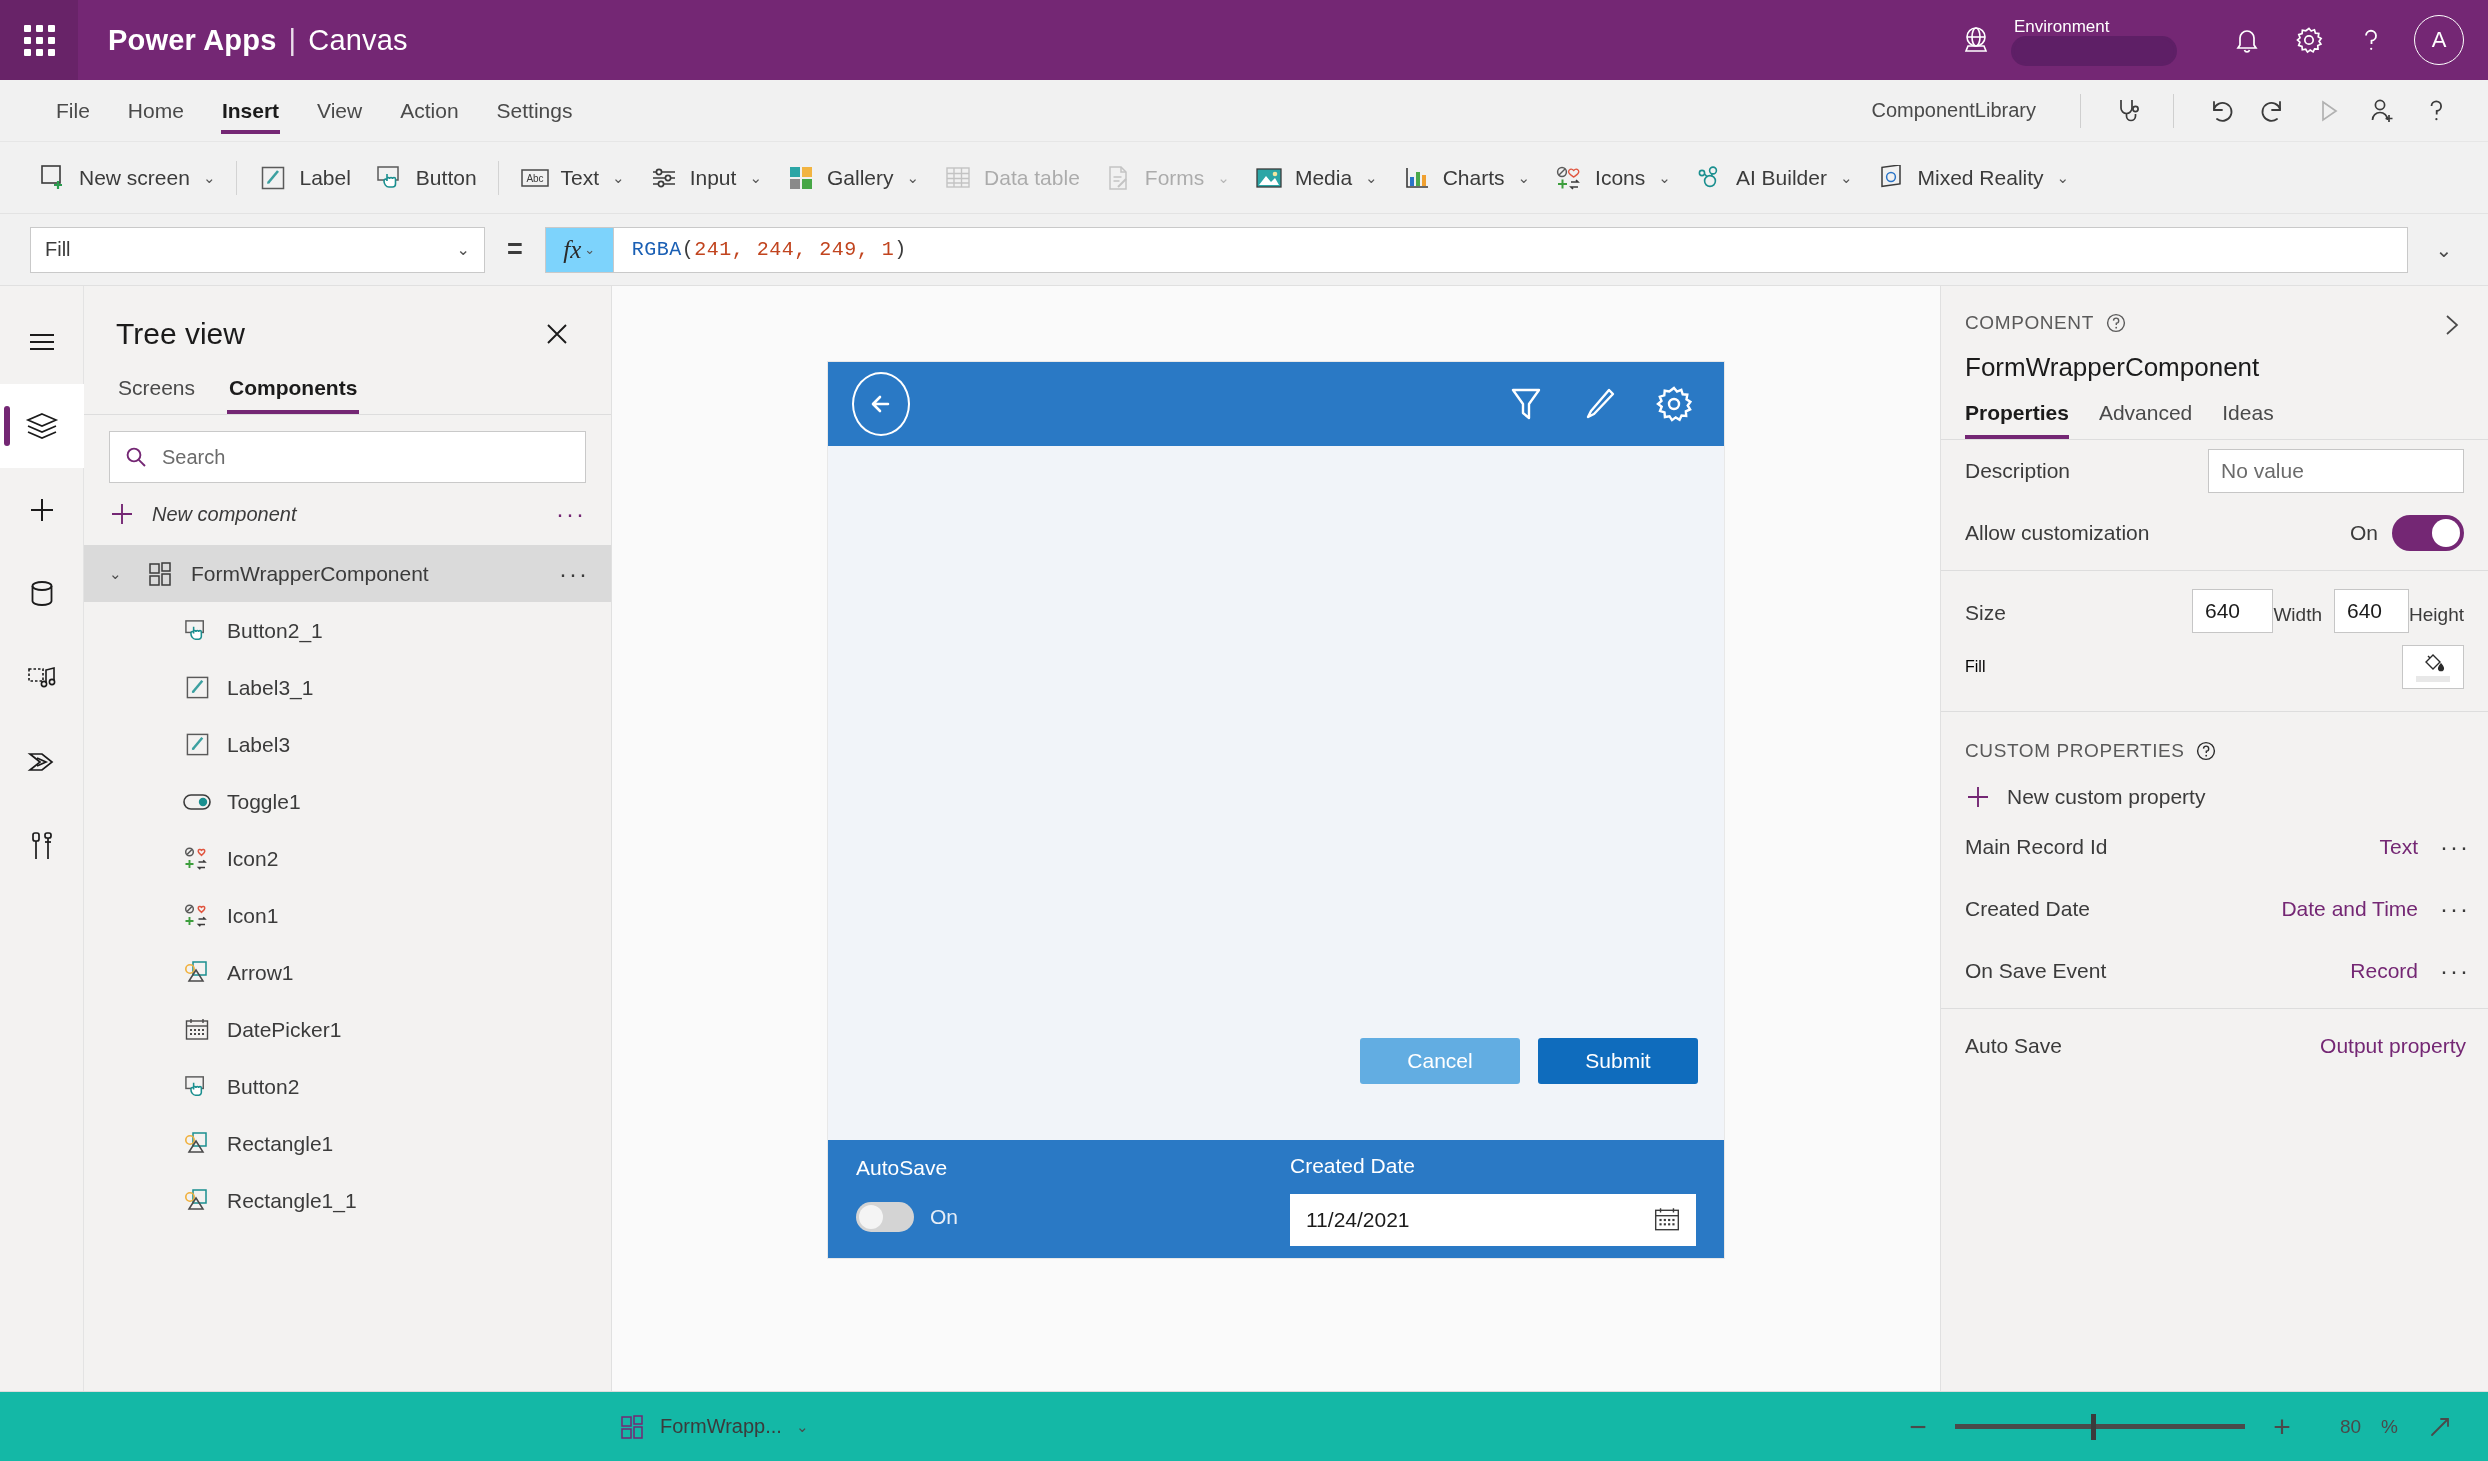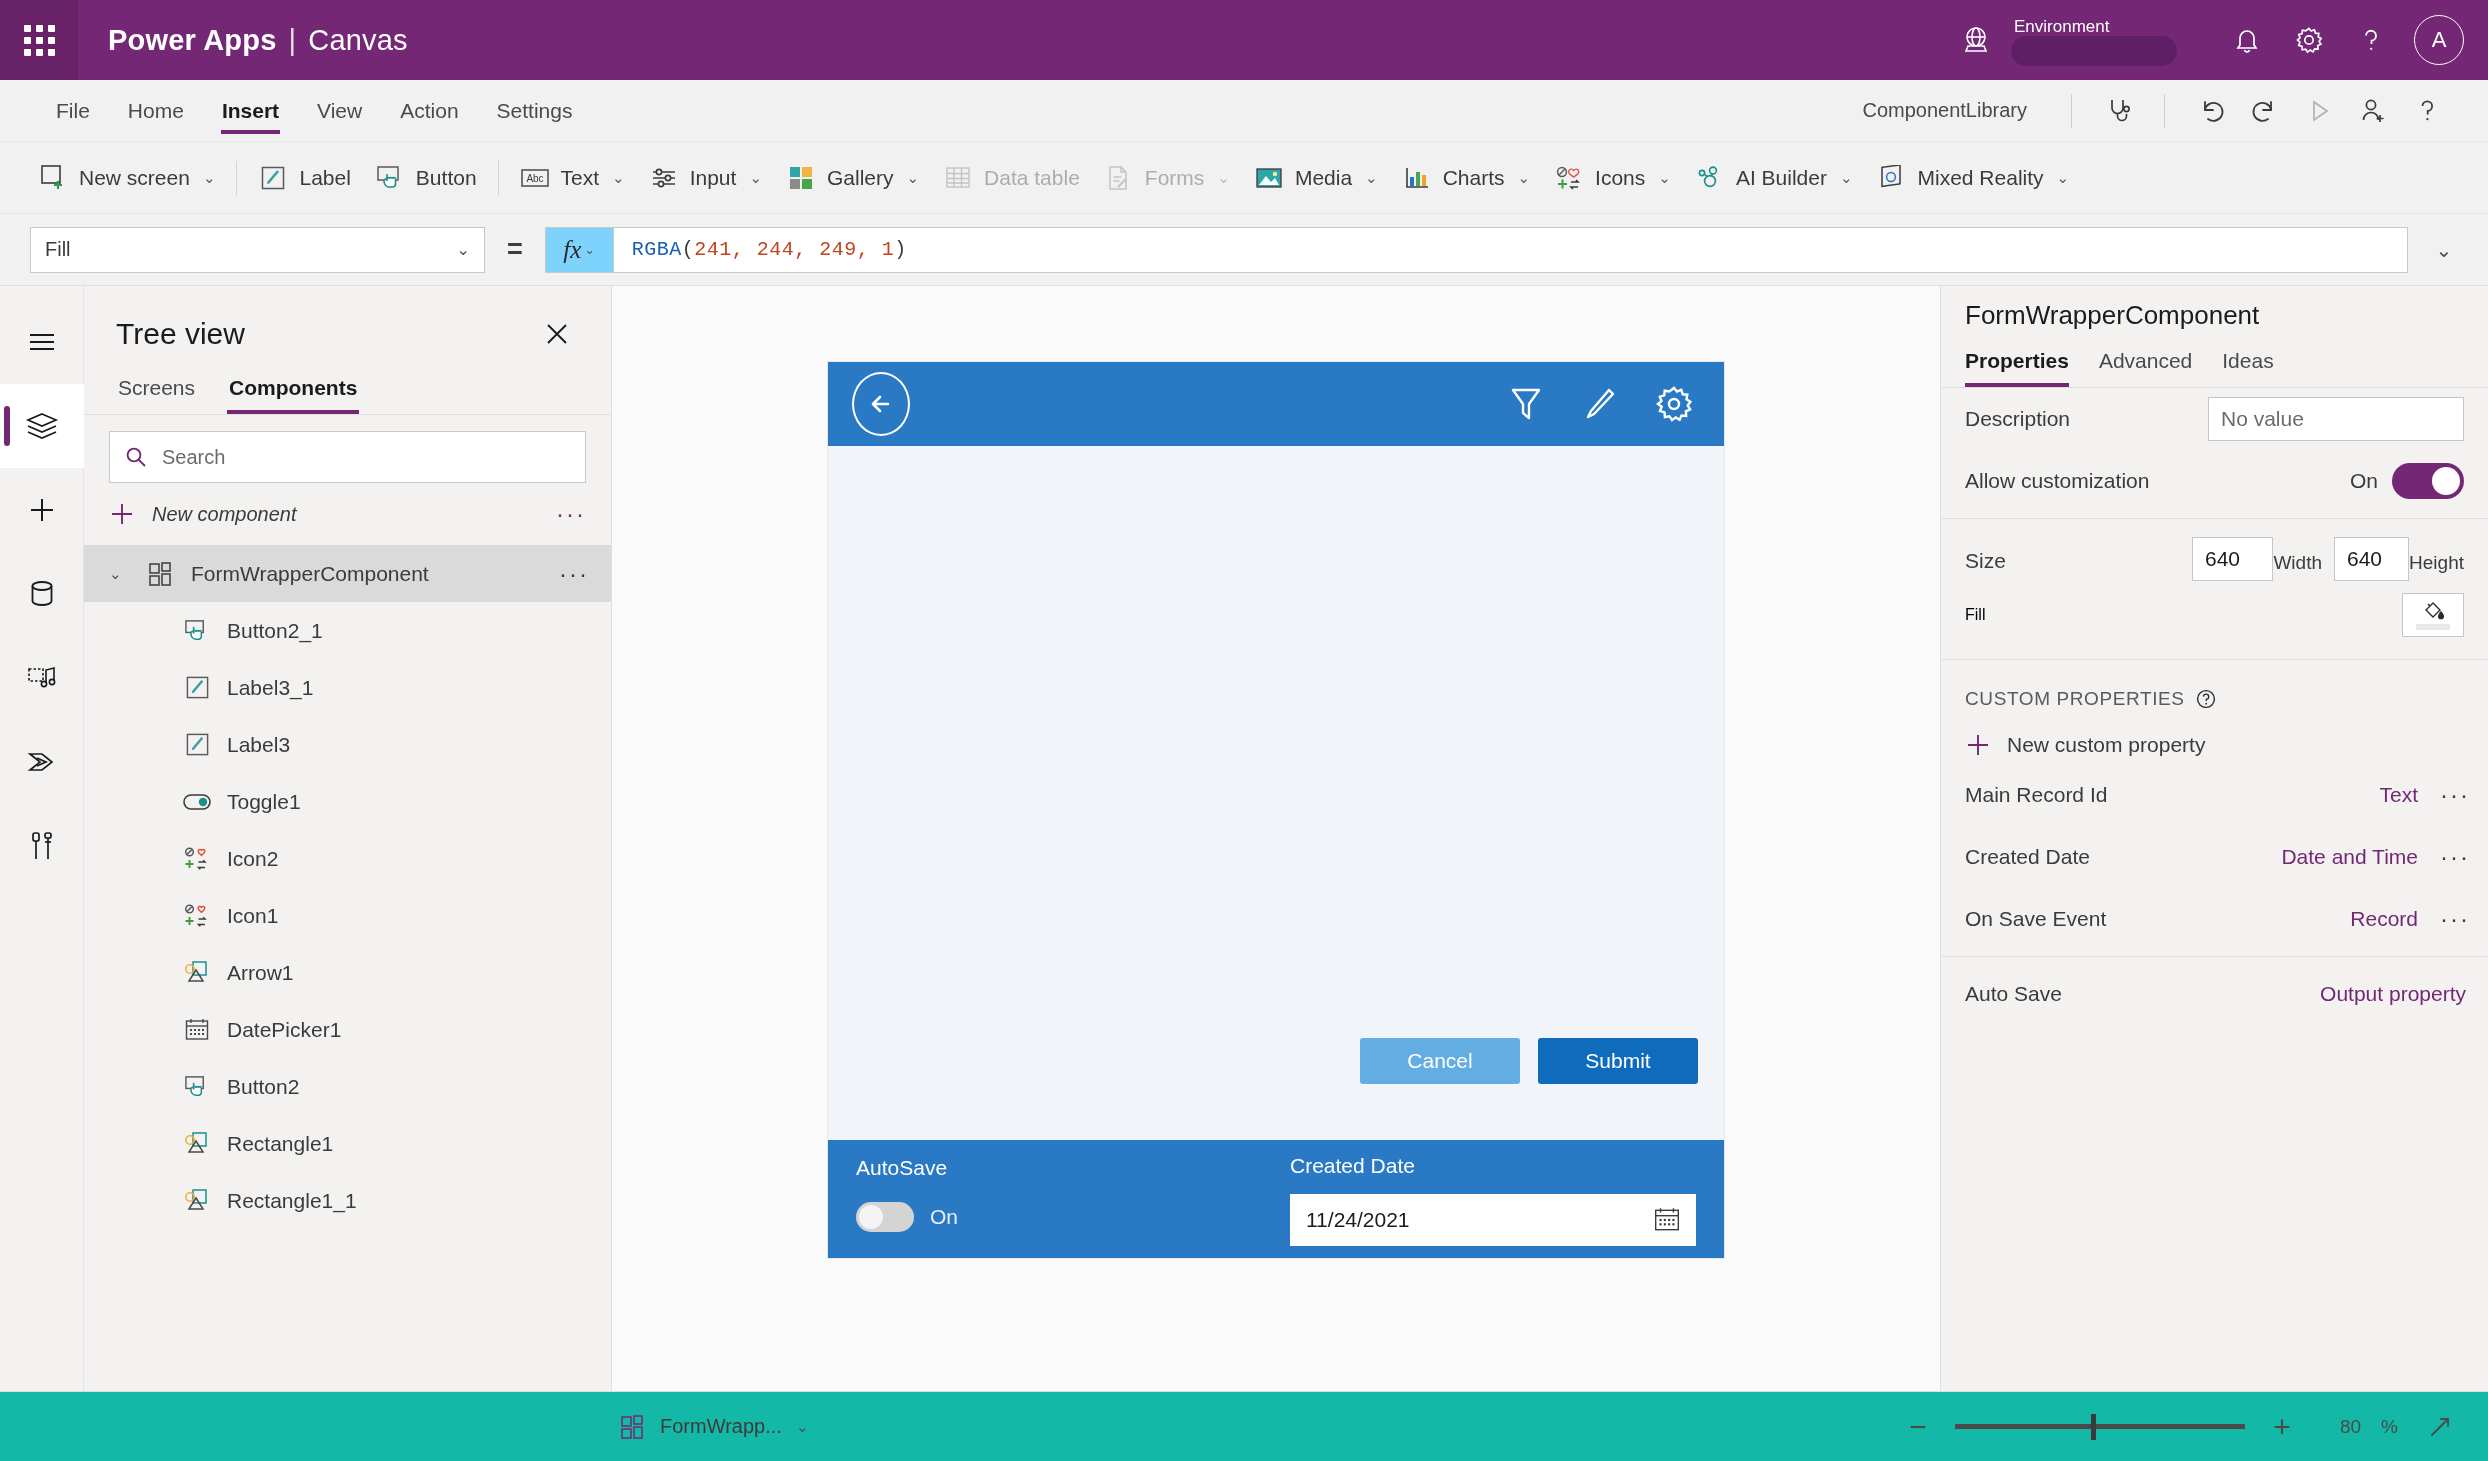--- a/index.html
+++ b/index.html
@@ -52,21 +52,21 @@
   .menu-items { display: flex; align-items: center; margin-left: 38px; gap: 2px; height: 62px; }
   .menu-item {
     font-size: 21px; color: #4a4a4a; padding: 0 18px; height: 62px;
     display: flex; align-items: center; cursor: pointer; position: relative;
   }
   .menu-item.active { color: #1b1b1b; font-weight: bold; }
   .menu-item.active::after {
     content: ""; position: absolute; left: 17px; right: 17px; bottom: 8px;
     height: 4px; background: #742774;
   }
-  .menu-right { margin-left: auto; display: flex; align-items: center; padding-right: 35px; gap: 2px; }
+  .menu-right { margin-left: auto; display: flex; align-items: center; padding-right: 26px; gap: 2px; }
   .applabel { font-size: 20px; color: #4a4a4a; margin-right: 24px; white-space: nowrap; }
   .vdiv { width: 1px; height: 34px; background: #cfcfcf; margin: 0 18px; }
   .mr-icon {
     width: 52px; height: 52px; display: flex; align-items: center; justify-content: center;
     cursor: pointer; border-radius: 2px;
   }
   .mr-icon.disabled { opacity: .35; cursor: default; }
 
   
   .ribbon {
@@ -856,20 +856,37 @@
                   </g>
                 </svg>
               </span>
             </div>
           </div>
         </div>
       </div>
     </div>
 
     <div class="props">
+      <div class="props-head">
+        <div class="props-kicker">
+          <span>COMPONENT</span>
+          <span>
+            <svg width="22" height="22" viewBox="0 0 22 22" fill="none" stroke="#5a5a5a" stroke-width="1.4">
+              <circle cx="11" cy="11" r="8.4"></circle>
+              <path d="M8.5 8.6 a2.6 2.6 0 1 1 2.8 2.7 V13"></path>
+              <circle cx="11.2" cy="15.7" r=".9" fill="#5a5a5a" stroke="none"></circle>
+            </svg>
+          </span>
+        </div>
+        <div class="props-expand">
+          <svg width="26" height="26" viewBox="0 0 26 26" fill="none" stroke="#4a4a4a" stroke-width="1.7">
+            <path d="M9 4 L19 13 L9 22"></path>
+          </svg>
+        </div>
+      </div>
       <div class="props-name">FormWrapperComponent</div>
       <div class="props-tabs">
         <div class="ptab active">Properties</div>
         <div class="ptab">Advanced</div>
         <div class="ptab">Ideas</div>
       </div>
 
       <div class="prow">
         <span class="plabel">Description</span>
         <span class="pright">

